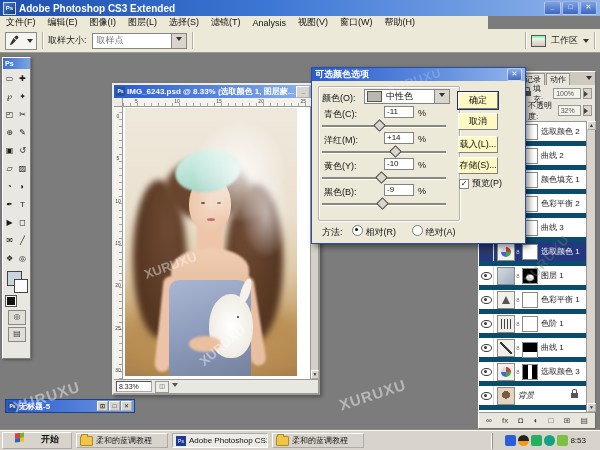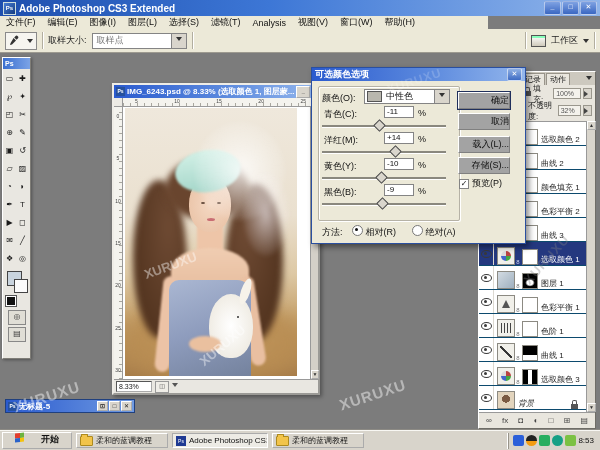--- a/index.html
+++ b/index.html
@@ -79,37 +79,37 @@
   .ph-wm{position:absolute;font-size:13px;font-weight:bold;color:rgba(255,255,255,.42);transform:rotate(-20deg)}
   
   .dialog{left:311px;top:67px;width:215px;height:177px;background:#ece9d8;border:1px solid #2a4fa0;box-sizing:border-box;box-shadow:3px 3px 6px rgba(0,0,0,.45);z-index:50;font-size:9px;color:#111}
   .dlgtitle{height:13px;background:linear-gradient(90deg,#2a5ace,#5c8ade 55%,#93b6ec);display:flex;align-items:center;justify-content:space-between;padding:0 3px;color:#fff;font-weight:bold}
   .dlgclose{width:13px;height:11px;background:linear-gradient(#8fb0e4,#3f6cc4);border:1px solid rgba(255,255,255,.6);border-radius:2px;color:#fff;font-size:7px;line-height:9px;text-align:center}
   .gbox{left:6px;top:18px;width:140px;height:133px;border:1px solid #b6b2a6;box-shadow:1px 1px 0 #fff,inset 1px 1px 0 #fff;border-radius:2px}
   .dlbl{position:absolute;font-size:9px}
   .valbox{position:absolute;width:30px;height:12px;background:#fff;border:1px solid #848484;box-sizing:border-box;font-size:8px;line-height:10px;padding-left:2px}
   .track{position:absolute;width:124px;height:2px;background:#8a887e;box-shadow:0 1px 0 #fff}
   .thumbk{position:absolute;top:-4px;width:7px;height:7px;background:#d9d5cc;border:1px solid #444;transform:rotate(45deg)}
-  .dbtnr{position:absolute;width:52px;height:17px;background:#a3a3a3;border:1px solid #808080;border-top-color:#fff;border-left-color:#fff;box-sizing:border-box;font-size:9px;text-align:right;line-height:15px}
+  .dbtnr{position:absolute;width:40px;height:17px;background:#fef9c3;border:1px solid #808080;border-top-color:#fff;border-left-color:#fff;box-sizing:border-box;font-size:9px;text-align:center;line-height:15px}
   .def{outline:1px solid #20305c}
   .chk{width:10px;height:10px;background:#fff;border:1px solid #848484;box-sizing:border-box;font-size:8px;line-height:8px;text-align:center;color:#111}
   .radio{width:9px;height:9px;border:1px solid #777;border-radius:50%;background:#fff;display:inline-block;vertical-align:-1px;position:relative}
   .radio.on::after{content:"";position:absolute;left:2px;top:2px;width:3px;height:3px;border-radius:50%;background:#111}
   
   .panel{left:478px;top:71px;width:118px;height:358px;background:#e9e6de;border:1px solid #fff;border-right-color:#6f6d67;border-bottom-color:#6f6d67;box-sizing:border-box;z-index:10}
   .ptabs{height:13px;background:#cdc9bf;display:flex;align-items:flex-end;padding-left:26px;gap:1px;font-size:8px;color:#222}
   .ptab{background:#e9e6de;border:1px solid #98948a;border-bottom:none;padding:0 3px;height:11px;line-height:11px;white-space:nowrap}
   .pmenu{margin-left:auto;margin-right:3px;margin-bottom:2px}
   .prow{height:17px;display:flex;align-items:center;font-size:8px;color:#222;gap:2px;padding:0 3px;box-sizing:border-box}
   .pfield{width:28px;height:11px;background:#f4f2ec;border:1px solid #9a978d;box-sizing:border-box;font-size:7px;line-height:9px;padding-left:2px;color:#555}
   .pArr{width:9px;height:11px;background:#d9d5cc;border:1px solid #9a978d;box-sizing:border-box;display:flex;align-items:center;justify-content:center}
   .ptri{width:0;height:0;border:3px solid transparent;border-left:4px solid #444;margin-left:2px}
   .llist{position:absolute;left:0;top:49px;right:9px;bottom:16px;background:#fff;border-top:1px solid #999;overflow:hidden}
   .lscroll{position:absolute;right:0;top:49px;bottom:16px;width:9px;background:#d9d5cc;border-left:1px solid #999;box-sizing:border-box}
-  .lrow{height:24px;display:flex;align-items:flex-end;border-bottom:1px solid #0c4a6e;background:#fff;box-sizing:border-box}
+  .lrow{height:24px;display:flex;align-items:center;border-bottom:5px solid #0c4a6e;background:#fff;box-sizing:border-box}
   .lrow.sel{background:#24387f}
   .lrow.sel .lname{color:#fff}
   .eyecell{width:14px;height:100%;border-right:1px solid #dcd9d1;display:flex;align-items:center;justify-content:center;flex:none}
   .eye{width:9px;height:6px;border:1px solid #3a3a3a;border-radius:50%;position:relative}
   .eye::after{content:"";position:absolute;left:2px;top:1px;width:3px;height:3px;background:#3a3a3a;border-radius:50%}
   .thumb{width:18px;height:18px;border:1px solid #8c8a82;margin-left:3px;background:#f1f0ea;position:relative;flex:none;box-sizing:border-box}
   .th-sel::after{content:"";position:absolute;inset:3px;border-radius:50%;background:conic-gradient(#b44 0 25%,#4a4 25% 50%,#46c 50% 75%,#ddd 75%)}
   .th-curve::after{content:"";position:absolute;inset:2px;background:linear-gradient(45deg,transparent 42%,#333 46% 54%,transparent 58%)}
   .th-fill{background:#ccd1d7}
   .th-bal::after{content:"";position:absolute;left:4px;top:4px;width:0;height:0;border-left:4px solid transparent;border-right:4px solid transparent;border-bottom:8px solid #555}
@@ -132,21 +132,21 @@
   .mbtn{width:11px;height:10px;background:#d9d5cc;border:1px outset #fff;box-sizing:border-box;font-size:6px;line-height:8px;text-align:center;color:#222}
   
   .taskbar{left:0;top:430px;width:600px;height:20px;background:#d8d4cb;border-top:1px solid #f8f7f3;box-shadow:0 -1px 0 #8c8a84;display:flex;align-items:center;gap:4px;padding:0 2px;box-sizing:border-box;z-index:300;font-size:8px;color:#111}
   .startbtn{height:15px;display:flex;gap:17px;padding:0 12px;background:#d8d4cb;border:1px outset #fff;font-size:9px;font-weight:bold}
   .flag{width:9px;height:9px;display:grid;grid-template-columns:1fr 1fr;transform:skewY(-5deg)}
   .task{height:15px;width:92px;display:flex;align-items:center;gap:3px;padding:0 3px;background:#d8d4cb;border:1px outset #fff;overflow:hidden;white-space:nowrap;box-sizing:border-box;flex:none}
   .task.active{border:1px inset #fff;background:#edebe5}
   .folder{width:11px;height:8px;background:#f2c44a;border:1px solid #ad8a1e;border-radius:1px;position:relative;flex:none}
   .folder::before{content:"";position:absolute;top:-3px;left:0;width:5px;height:2px;background:#f2c44a;border:1px solid #ad8a1e;border-bottom:none;border-radius:1px 1px 0 0}
   .pstask{width:10px;height:10px;background:#1f3a93;color:#fff;font-size:5px;line-height:10px;text-align:center;flex:none}
-  .tray{margin-left:auto;display:flex;align-items:center;gap:2px;height:16px;border-left:1px solid #98948a;box-shadow:-1px 0 0 #fff;padding:0 4px}
+  .tray{margin-left:auto;display:flex;align-items:center;gap:2px;height:16px;border-left:1px solid #98948a;box-shadow:-1px 0 0 #fff;padding:0 12px}
   .ticon{width:11px;height:11px;border-radius:2px;flex:none}
 </style>
 </head>
 <body>
 
 <div class="abs titlebar">
   <span class="psico">Ps</span>
   <span>Adobe Photoshop CS3 Extended</span>
   <span class="wbtns">
     <span class="wbtn">_</span>

